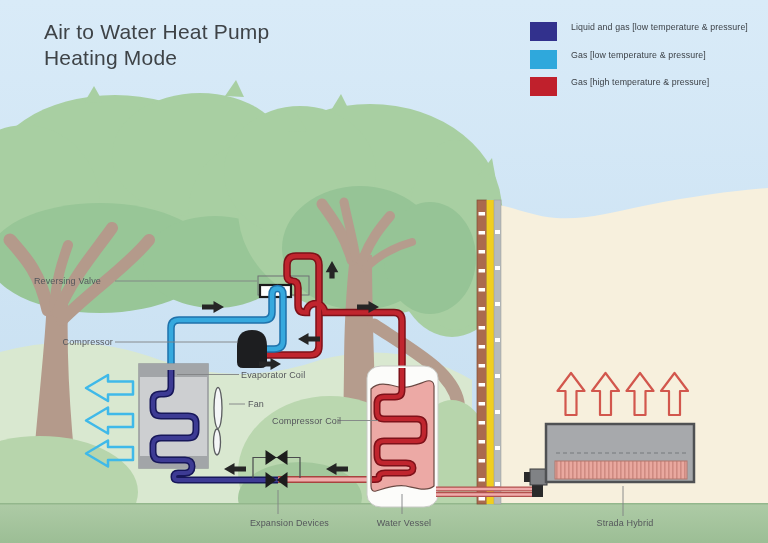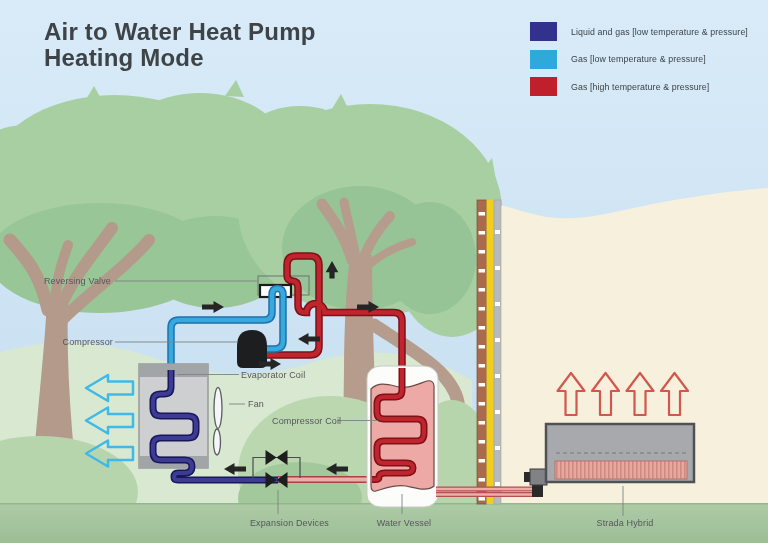--- a/index.html
+++ b/index.html
@@ -4,24 +4,24 @@
 <style>
   html,body{margin:0;padding:0;}
   .scene{
     position:relative;width:768px;height:543px;overflow:hidden;
     background:linear-gradient(#d9ebf8,#c4ddf0);
     font-family:"Liberation Sans",sans-serif;
   }
   .scene svg{position:absolute;left:0;top:0;}
   .title{
     position:absolute;left:44px;top:19px;
-    font-size:24px;font-weight:bold;color:#3e4347;line-height:26px;letter-spacing:.2px;
+    font-size:21px;font-weight:normal;color:#3e4347;line-height:26px;letter-spacing:.2px;
   }
   .legend{position:absolute;left:530px;top:22px;display:flex;flex-direction:column;gap:8.5px;}
-  .legend-row{display:flex;align-items:center;height:19px;}
+  .legend-row{display:flex;height:19px;}
   .swatch{width:27px;height:19px;display:inline-block;flex:0 0 27px;}
   .legend-label{margin-left:14px;font-size:8.8px;color:#3c4147;letter-spacing:.1px;white-space:nowrap;}
   .lbl{position:absolute;font-size:9px;color:#55575c;letter-spacing:.15px;white-space:nowrap;text-align:center;}
   .lbl.r{text-align:right;}
   .lbl.c{text-align:center;}
 </style>
 </head>
 <body>
 
 <div class="scene">
@@ -225,21 +225,21 @@
     <div class="legend-row">
       <span class="swatch" style="background-color: rgb(47, 168, 220);"></span>
       <span class="legend-label">Gas [low temperature &amp; pressure]</span>
     </div>
     <div class="legend-row">
       <span class="swatch" style="background-color: rgb(192, 32, 44);"></span>
       <span class="legend-label">Gas [high temperature &amp; pressure]</span>
     </div>
   </div>
 
-  <div class="lbl r" style="left:16px;top:276px;width:95px;">Reversing Valve</div>
+  <div class="lbl r" style="left:6px;top:276px;width:95px;">Reversing Valve</div>
   <div class="lbl r" style="left:18px;top:337px;width:95px;">Compressor</div>
   <div class="lbl" style="left:241px;top:370px;">Evaporator Coil</div>
   <div class="lbl" style="left:248px;top:399px;">Fan</div>
   <div class="lbl" style="left:272px;top:416px;">Compressor Coil</div>
   <div class="lbl c" style="left:227px;top:518px;width:102px;text-align:right;">Expansion Devices</div>
   <div class="lbl c" style="left:353px;top:518px;width:102px;">Water Vessel</div>
   <div class="lbl c" style="left:574px;top:518px;width:102px;">Strada Hybrid</div>
 </div>
 
 </body></html>

